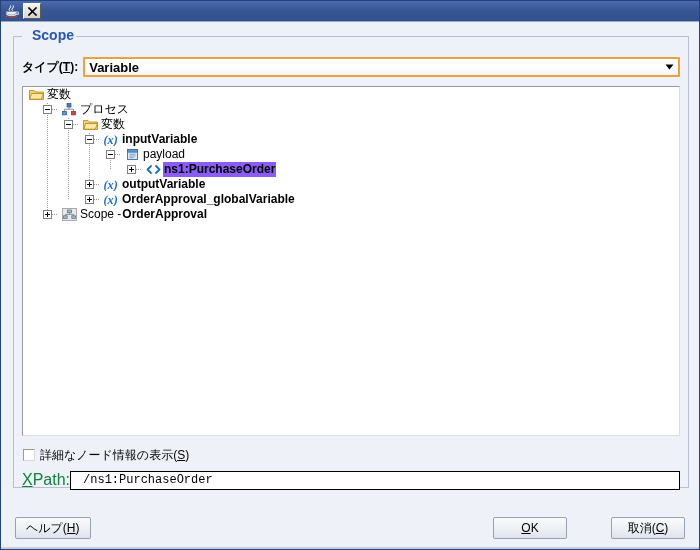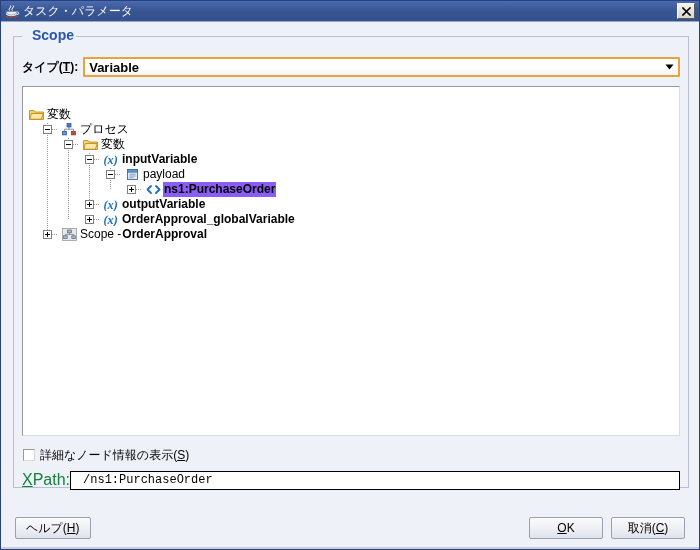--- a/index.html
+++ b/index.html
@@ -273,20 +273,21 @@
 
   
   #buttonbar {
     flex: 0 0 42px;
     position: relative;
     background: #eef1f7;
     display: flex;
     align-items: center;
     padding: 0 14px;
     box-sizing: border-box;
+    gap: 36px;
   }
   .btn {
     min-width: 74px;
     height: 22px;
     box-sizing: border-box;
     background: linear-gradient(to bottom,#fbfbfc 0%, #eef0f5 50%, #dfe3ec 100%);
     border: 1px solid #9aa0ad;
     border-radius: 2px;
     display: flex;
     align-items: center;
@@ -314,21 +315,20 @@
     <div id="title-icon">
       <svg width="16" height="16" viewBox="0 0 16 16">
         <ellipse cx="7.5" cy="11" rx="5.5" ry="2.2" fill="#f2f4f8"></ellipse>
         <path d="M2.2 8.5 Q2 11.6 7.5 12 Q13 11.6 12.8 8.5 Z" fill="#e9edf4" stroke="#7a8699" stroke-width="0.7"></path>
         <path d="M12.6 8.8 q2.2 0.2 2.1 1.6 q-0.1 1.2 -2.2 1.3" fill="none" stroke="#cfd7e4" stroke-width="1.1"></path>
         <path d="M5.6 7.6 q-1.2 -1.5 0.3 -2.6 q1.5 -1.1 0.5 -2.5" fill="none" stroke="#ffffff" stroke-width="1"></path>
         <path d="M8.4 7.6 q-1.2 -1.5 0.3 -2.6 q1.5 -1.1 0.5 -2.5" fill="none" stroke="#ffffff" stroke-width="1"></path>
         <path d="M1.6 13.2 q5.6 2 12 0" fill="none" stroke="#b0472a" stroke-width="1.2"></path>
       </svg>
     </div>
-    <div id="title-text">タスク・パラメータ</div>
     <div id="close-btn">
       <svg width="9" height="9" viewBox="0 0 9 9">
         <path d="M1 1 L8 8 M8 1 L1 8" stroke="#000000" stroke-width="1.6" stroke-linecap="square"></path>
       </svg>
     </div>
   </div>
 
   <div id="client">
 
     <div id="groupbox">
@@ -340,21 +340,21 @@
           <div id="type-combo-value">Variable</div>
           <div id="combo-arrow">
             <svg width="9" height="6" viewBox="0 0 9 6">
               <path d="M0.5 0.5 L8.5 0.5 L4.5 5.5 Z" fill="#000000"></path>
             </svg>
           </div>
         </div>
       </div>
 
       <div id="tree-panel">
-        <div style="position:relative; padding-top:0;margin-top:20px;">
+        <div style="position:relative; padding-top:0;">
 
           <div class="vline" style="left:24px; top:16px; height:112px;"></div>
           <div class="vline" style="left:45px; top:31px; height:82px;"></div>
           <div class="vline" style="left:66px; top:46px; height:52px;"></div>
           <div class="vline" style="left:87px; top:61px; height:22px;"></div>
 
           <div class="tnode">
             <div class="spacer" style="width:5px;"></div>
             <div class="ticon">
               <svg width="15" height="13" viewBox="0 0 15 13">

